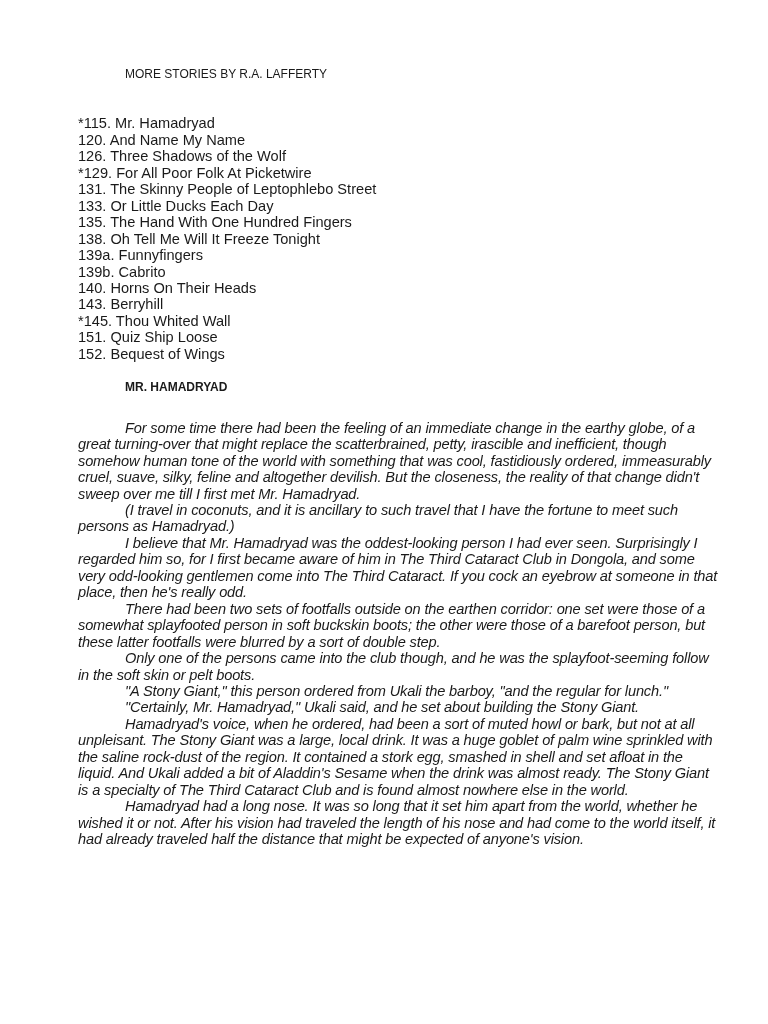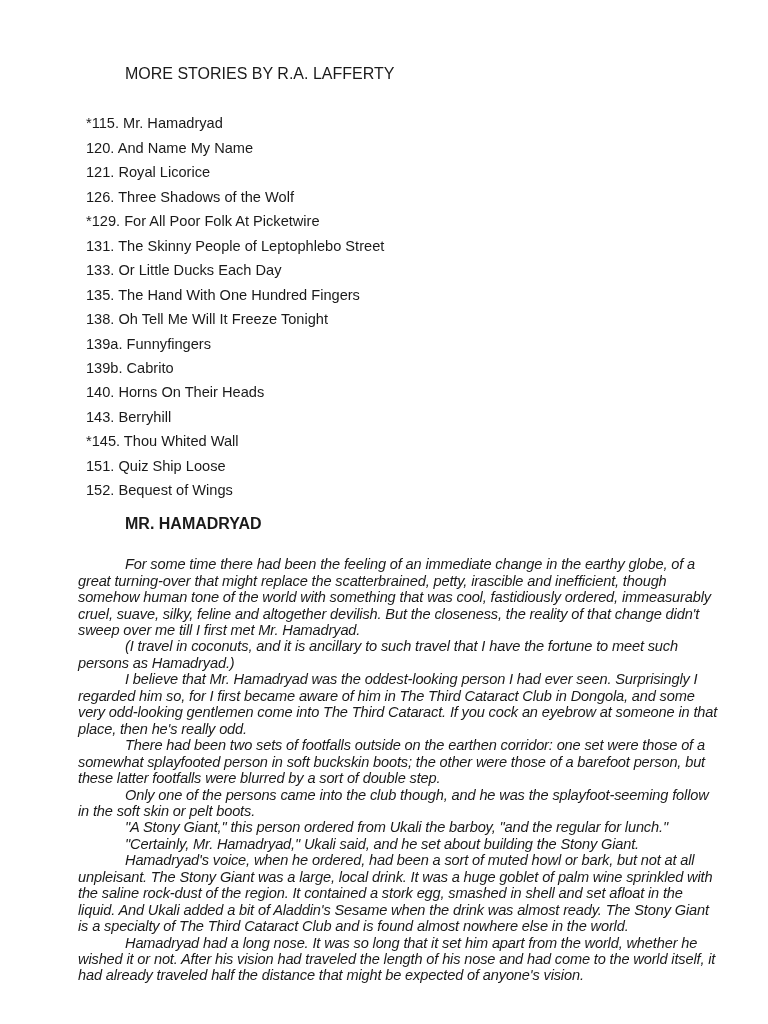--- a/index.html
+++ b/index.html
@@ -20,33 +20,33 @@
     .page {
       position: absolute;
       left: 78px;
       top: 66px;
       width: 640px;
     }
     .heading {
       margin: 0;
       padding-left: 47px;
       font-weight: normal;
-      font-size: 16px;
+      font-size: 12px;
       line-height: 16.45px;
     }
     .title-heading {
       margin-bottom: 33px;
     }
     .story-list {
       list-style: none;
       margin: 0;
       padding: 0;
     }
     .story-list li {
-      margin: 8px;
+      margin: 0;
       padding: 0;
       white-space: nowrap;
     }
     .section-heading {
       margin-top: 17px;
       margin-bottom: 24px;
       font-weight: bold;
     }
     .para {
       margin: 0;
@@ -57,21 +57,20 @@
   </style>
 </head>
 <body>
 
 <div class="page">
   <h1 class="heading title-heading">MORE STORIES BY R.A. LAFFERTY</h1>
 
   <ul class="story-list">
     <li>*115. Mr. Hamadryad</li>
     <li>120. And Name My Name</li>
-    <li>121. Royal Licorice</li>
     <li>126. Three Shadows of the Wolf</li>
     <li>*129. For All Poor Folk At Picketwire</li>
     <li>131. The Skinny People of Leptophlebo Street</li>
     <li>133. Or Little Ducks Each Day</li>
     <li>135. The Hand With One Hundred Fingers</li>
     <li>138. Oh Tell Me Will It Freeze Tonight</li>
     <li>139a. Funnyfingers</li>
     <li>139b. Cabrito</li>
     <li>140. Horns On Their Heads</li>
     <li>143. Berryhill</li>

